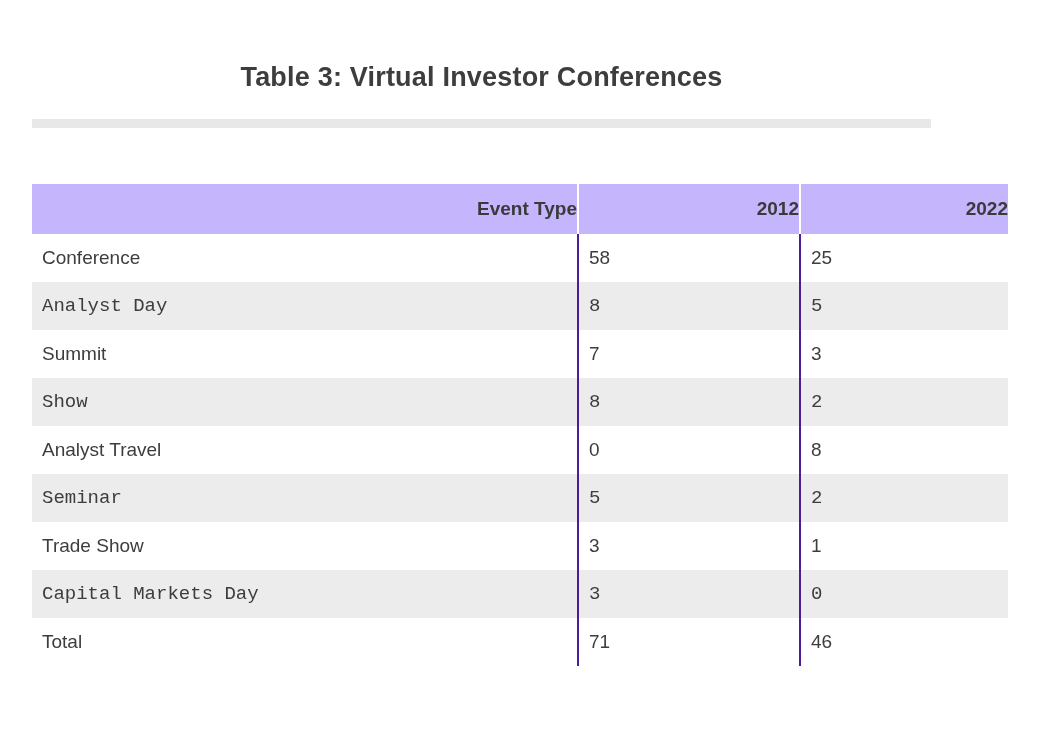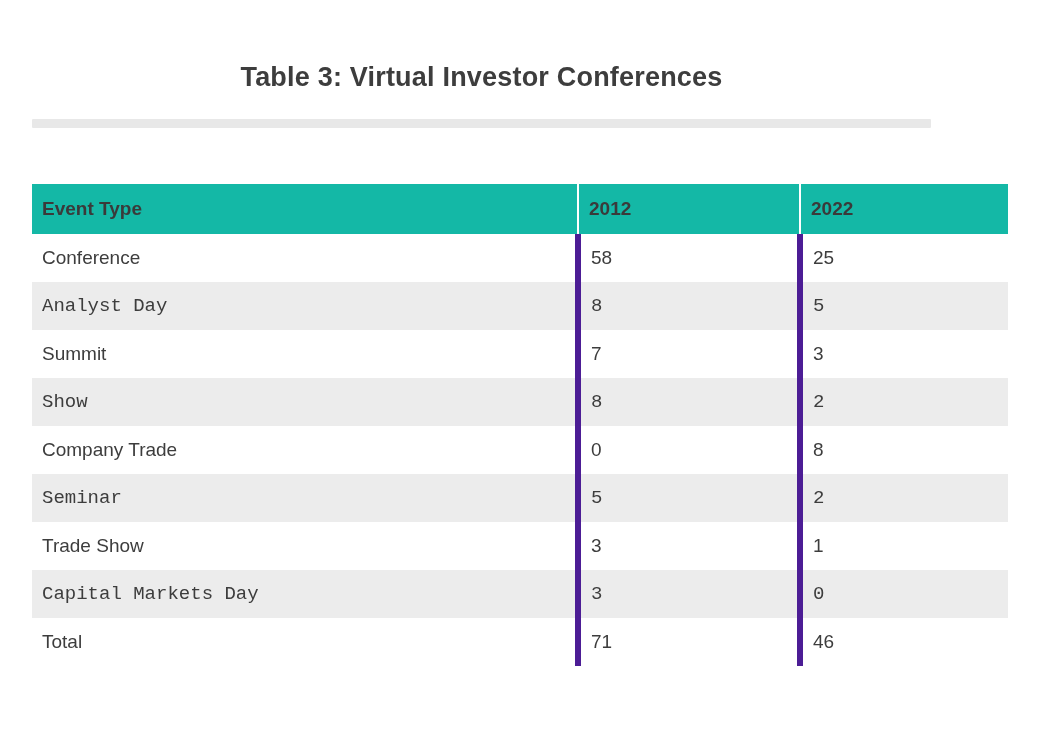--- a/index.html
+++ b/index.html
@@ -39,35 +39,35 @@
   }
   table.data-table {
     width: 976px;
     border-collapse: collapse;
     table-layout: fixed;
   }
   table.data-table col.c0 { width: 546px; }
   table.data-table col.c1 { width: 222px; }
   table.data-table col.c2 { width: 208px; }
   table.data-table th {
-    text-align: left;
+    text-align: right;
     font-size: 19px;
     font-weight: bold;
     color: #3a3a3a;
     padding: 14px 0 14px 10px;
-    background: #14b8a6;
+    background: #c4b5fd;
     border-right: 2px solid #ffffff;
   }
   table.data-table th:last-child { border-right: none; }
   table.data-table td {
     text-align: left;
     font-size: 19px;
     color: #3d3d3d;
     padding: 13px 0 13px 10px;
-    border-right: 6px solid #4c1d95;
+    border-right: 2px solid #4c1d95;
   }
   table.data-table td:last-child { border-right: none; }
   table.data-table tbody tr.odd td {
     background: #ececec;
     font-family: Liberation Mono, monospace;
   }
   table.data-table tbody tr.even td {
     background: #ffffff;
   }
 </style>
@@ -108,21 +108,21 @@
           <td>Summit</td>
           <td>7</td>
           <td>3</td>
         </tr>
         <tr class="odd">
           <td>Show</td>
           <td>8</td>
           <td>2</td>
         </tr>
         <tr class="even">
-          <td>Company Trade</td>
+          <td>Analyst Travel</td>
           <td>0</td>
           <td>8</td>
         </tr>
         <tr class="odd">
           <td>Seminar</td>
           <td>5</td>
           <td>2</td>
         </tr>
         <tr class="even">
           <td>Trade Show</td>

